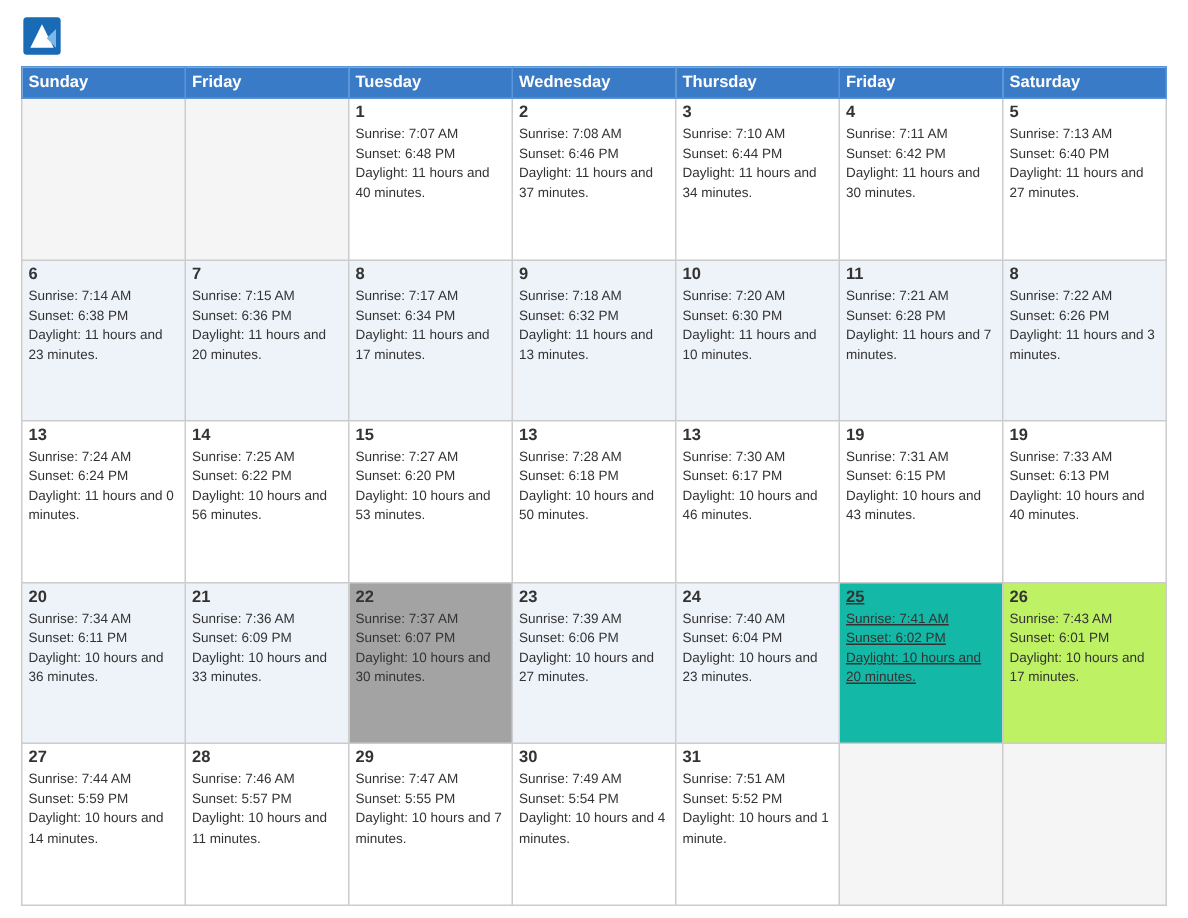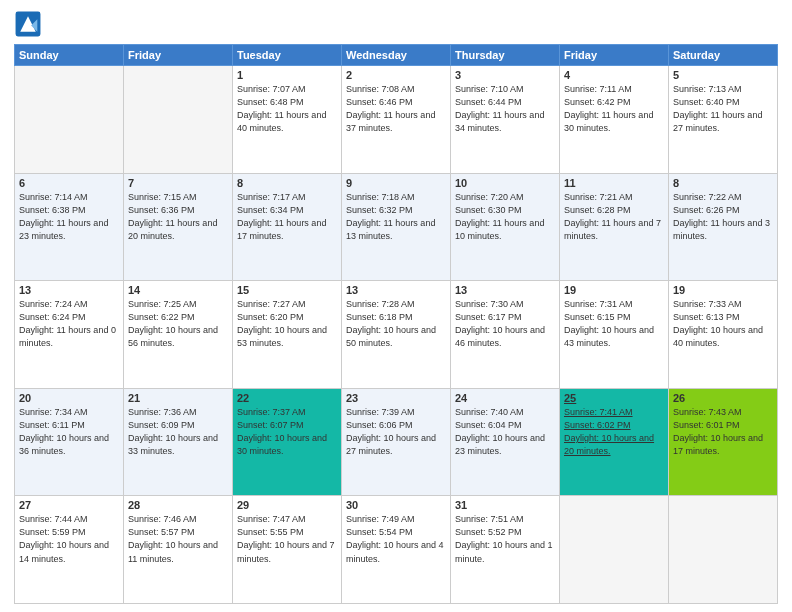--- a/index.html
+++ b/index.html
@@ -224,37 +224,37 @@
         </tr>
         <tr>
           <td style="background: rgb(238, 243, 250);">
             <span class="day-num">20</span>
             <div class="day-info">Sunrise: 7:34 AM<br>Sunset: 6:11 PM<br>Daylight: 10 hours and 36 minutes.</div>
           </td>
           <td style="background: rgb(238, 243, 250);">
             <span class="day-num">21</span>
             <div class="day-info">Sunrise: 7:36 AM<br>Sunset: 6:09 PM<br>Daylight: 10 hours and 33 minutes.</div>
           </td>
-          <td style="background: #14b8a6;">
+          <td style="background: #a3a3a3;">
             <span class="day-num">22</span>
             <div class="day-info">Sunrise: 7:37 AM<br>Sunset: 6:07 PM<br>Daylight: 10 hours and 30 minutes.</div>
           </td>
           <td style="background: rgb(238, 243, 250);">
             <span class="day-num">23</span>
             <div class="day-info">Sunrise: 7:39 AM<br>Sunset: 6:06 PM<br>Daylight: 10 hours and 27 minutes.</div>
           </td>
           <td style="background: rgb(238, 243, 250); margin-left: 36px;">
             <span class="day-num">24</span>
             <div class="day-info">Sunrise: 7:40 AM<br>Sunset: 6:04 PM<br>Daylight: 10 hours and 23 minutes.</div>
           </td>
           <td style="background: #14b8a6; text-decoration: underline;">
             <span class="day-num">25</span>
             <div class="day-info">Sunrise: 7:41 AM<br>Sunset: 6:02 PM<br>Daylight: 10 hours and 20 minutes.</div>
           </td>
-          <td style="background: #84cc16;">
+          <td style="background: #bef264;">
             <span class="day-num">26</span>
             <div class="day-info">Sunrise: 7:43 AM<br>Sunset: 6:01 PM<br>Daylight: 10 hours and 17 minutes.</div>
           </td>
         </tr>
         <tr>
           <td>
             <span class="day-num">27</span>
             <div class="day-info">Sunrise: 7:44 AM<br>Sunset: 5:59 PM<br>Daylight: 10 hours and 14 minutes.</div>
           </td>
           <td>

